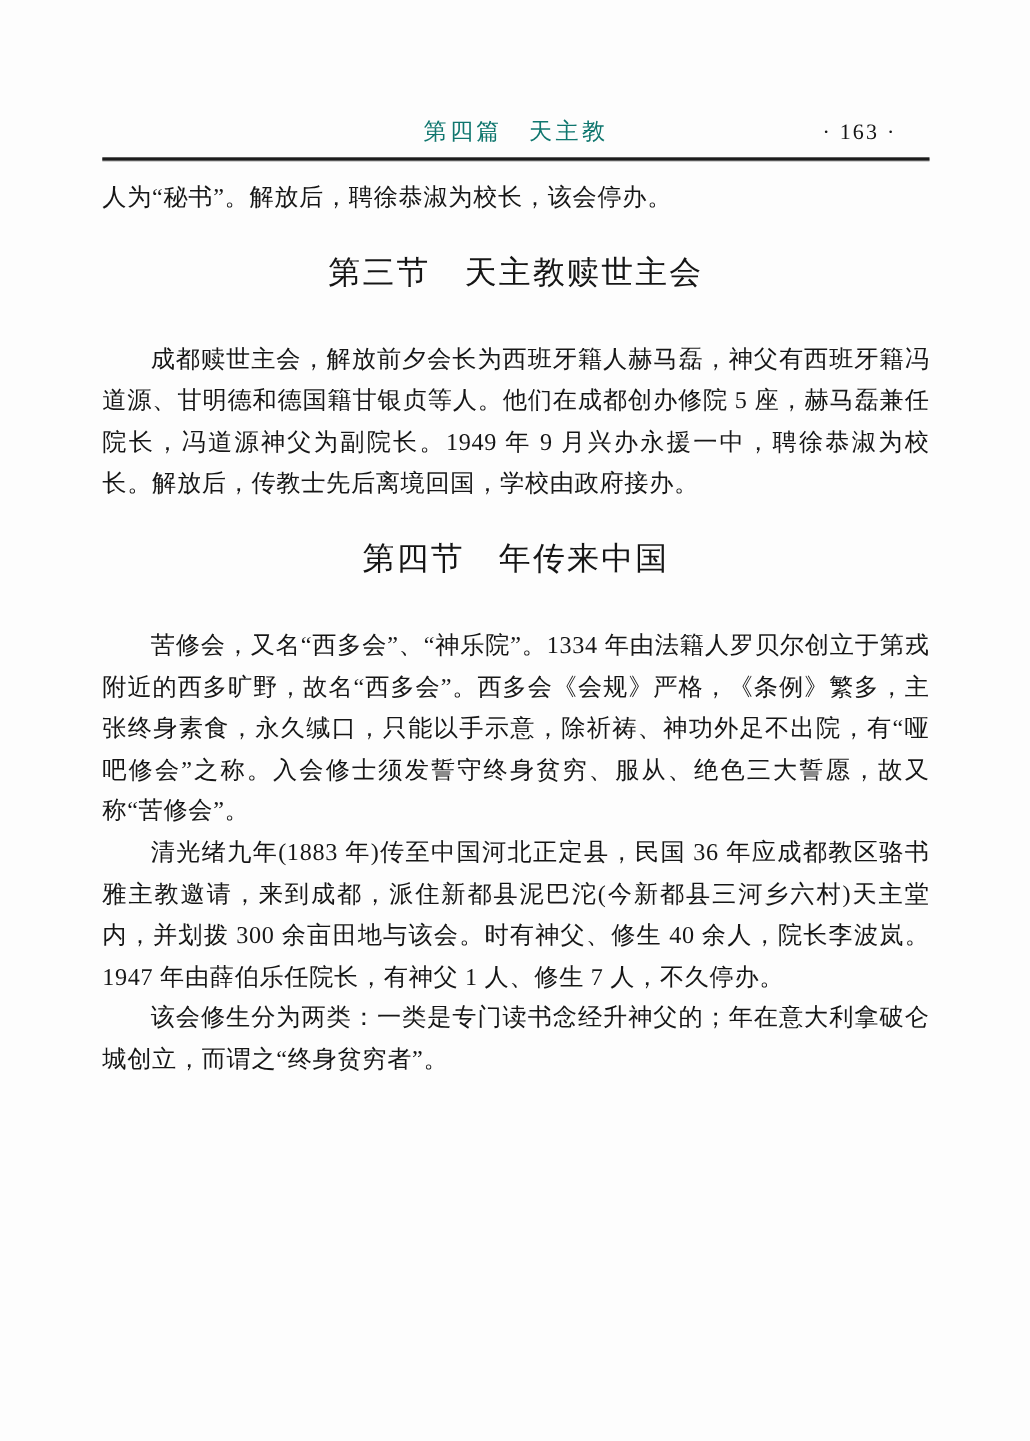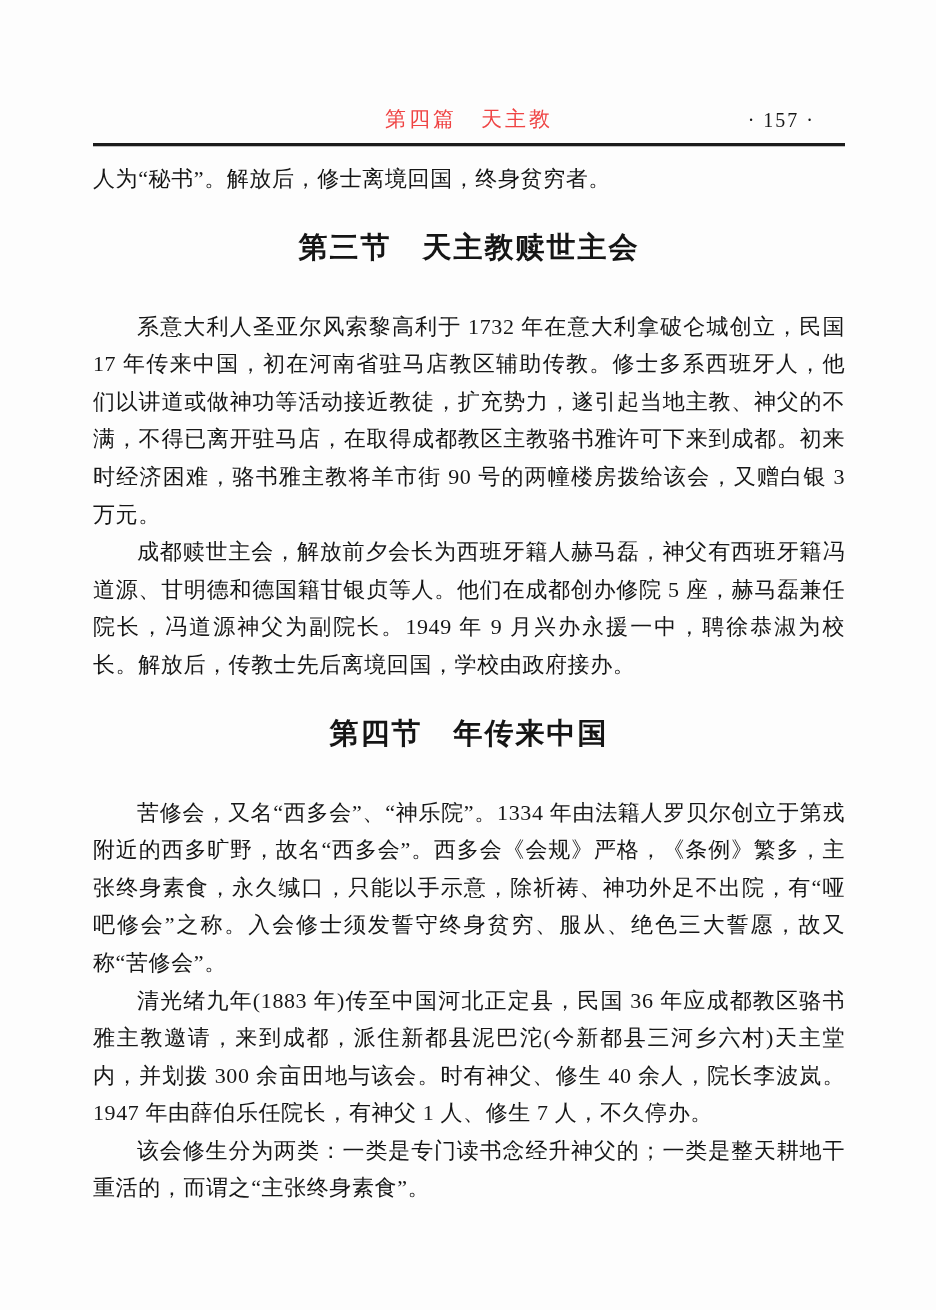--- a/index.html
+++ b/index.html
@@ -20,21 +20,21 @@
   }
   .header-row {
     position: relative;
     height: 30px;
     text-align: center;
     font-size: 21px;
     line-height: 27px;
   }
   .chapter-title {
     letter-spacing: 3px;
-    color: #ef4444;
+    color: #0f766e;
   }
   .page-number {
     position: absolute;
     right: 30px;
     top: 1px;
     font-size: 20px;
     letter-spacing: 2px;
     color: #161616;
   }
   .header-rule {
@@ -53,47 +53,46 @@
     text-indent: 2em;
     color: #161616;
   }
   p.continuation {
     text-indent: 0;
     margin-top: 14px;
   }
   h2.section-title {
     margin: 30px 0 40px 0;
     font-size: 29px;
-    font-weight: 700;
+    font-weight: 400;
     text-align: center;
     letter-spacing: 2px;
     color: #151515;
   }
 </style>
 </head>
 <body>
 
 <div class="page">
 
   <div class="header-row">
     <span class="chapter-title">第四篇　天主教</span>
-    <span class="page-number">· 157 ·</span>
+    <span class="page-number">· 163 ·</span>
   </div>
 
   <div class="header-rule"></div>
 
-  <p class="body-par continuation">人为“秘书”。解放后，修士离境回国，终身贫穷者。</p>
+  <p class="body-par continuation">人为“秘书”。解放后，聘徐恭淑为校长，该会停办。</p>
 
   <h2 class="section-title">第三节　天主教赎世主会</h2>
 
-  <p class="body-par">系意大利人圣亚尔风索黎高利于 1732 年在意大利拿破仑城创立，民国 17 年传来中国，初在河南省驻马店教区辅助传教。修士多系西班牙人，他们以讲道或做神功等活动接近教徒，扩充势力，遂引起当地主教、神父的不满，不得已离开驻马店，在取得成都教区主教骆书雅许可下来到成都。初来时经济困难，骆书雅主教将羊市街 90 号的两幢楼房拨给该会，又赠白银 3 万元。</p>
 
   <p class="body-par">成都赎世主会，解放前夕会长为西班牙籍人赫马磊，神父有西班牙籍冯道源、甘明德和德国籍甘银贞等人。他们在成都创办修院 5 座，赫马磊兼任院长，冯道源神父为副院长。1949 年 9 月兴办永援一中，聘徐恭淑为校长。解放后，传教士先后离境回国，学校由政府接办。</p>
 
   <h2 class="section-title">第四节　年传来中国</h2>
 
   <p class="body-par">苦修会，又名“西多会”、“神乐院”。1334 年由法籍人罗贝尔创立于第戎附近的西多旷野，故名“西多会”。西多会《会规》严格，《条例》繁多，主张终身素食，永久缄口，只能以手示意，除祈祷、神功外足不出院，有“哑吧修会”之称。入会修士须发誓守终身贫穷、服从、绝色三大誓愿，故又称“苦修会”。</p>
 
   <p class="body-par">清光绪九年(1883 年)传至中国河北正定县，民国 36 年应成都教区骆书雅主教邀请，来到成都，派住新都县泥巴沱(今新都县三河乡六村)天主堂内，并划拨 300 余亩田地与该会。时有神父、修生 40 余人，院长李波岚。1947 年由薛伯乐任院长，有神父 1 人、修生 7 人，不久停办。</p>
 
-  <p class="body-par">该会修生分为两类：一类是专门读书念经升神父的；一类是整天耕地干重活的，而谓之“主张终身素食”。</p>
+  <p class="body-par">该会修生分为两类：一类是专门读书念经升神父的；年在意大利拿破仑城创立，而谓之“终身贫穷者”。</p>
 
 </div>
 
 </body></html>

